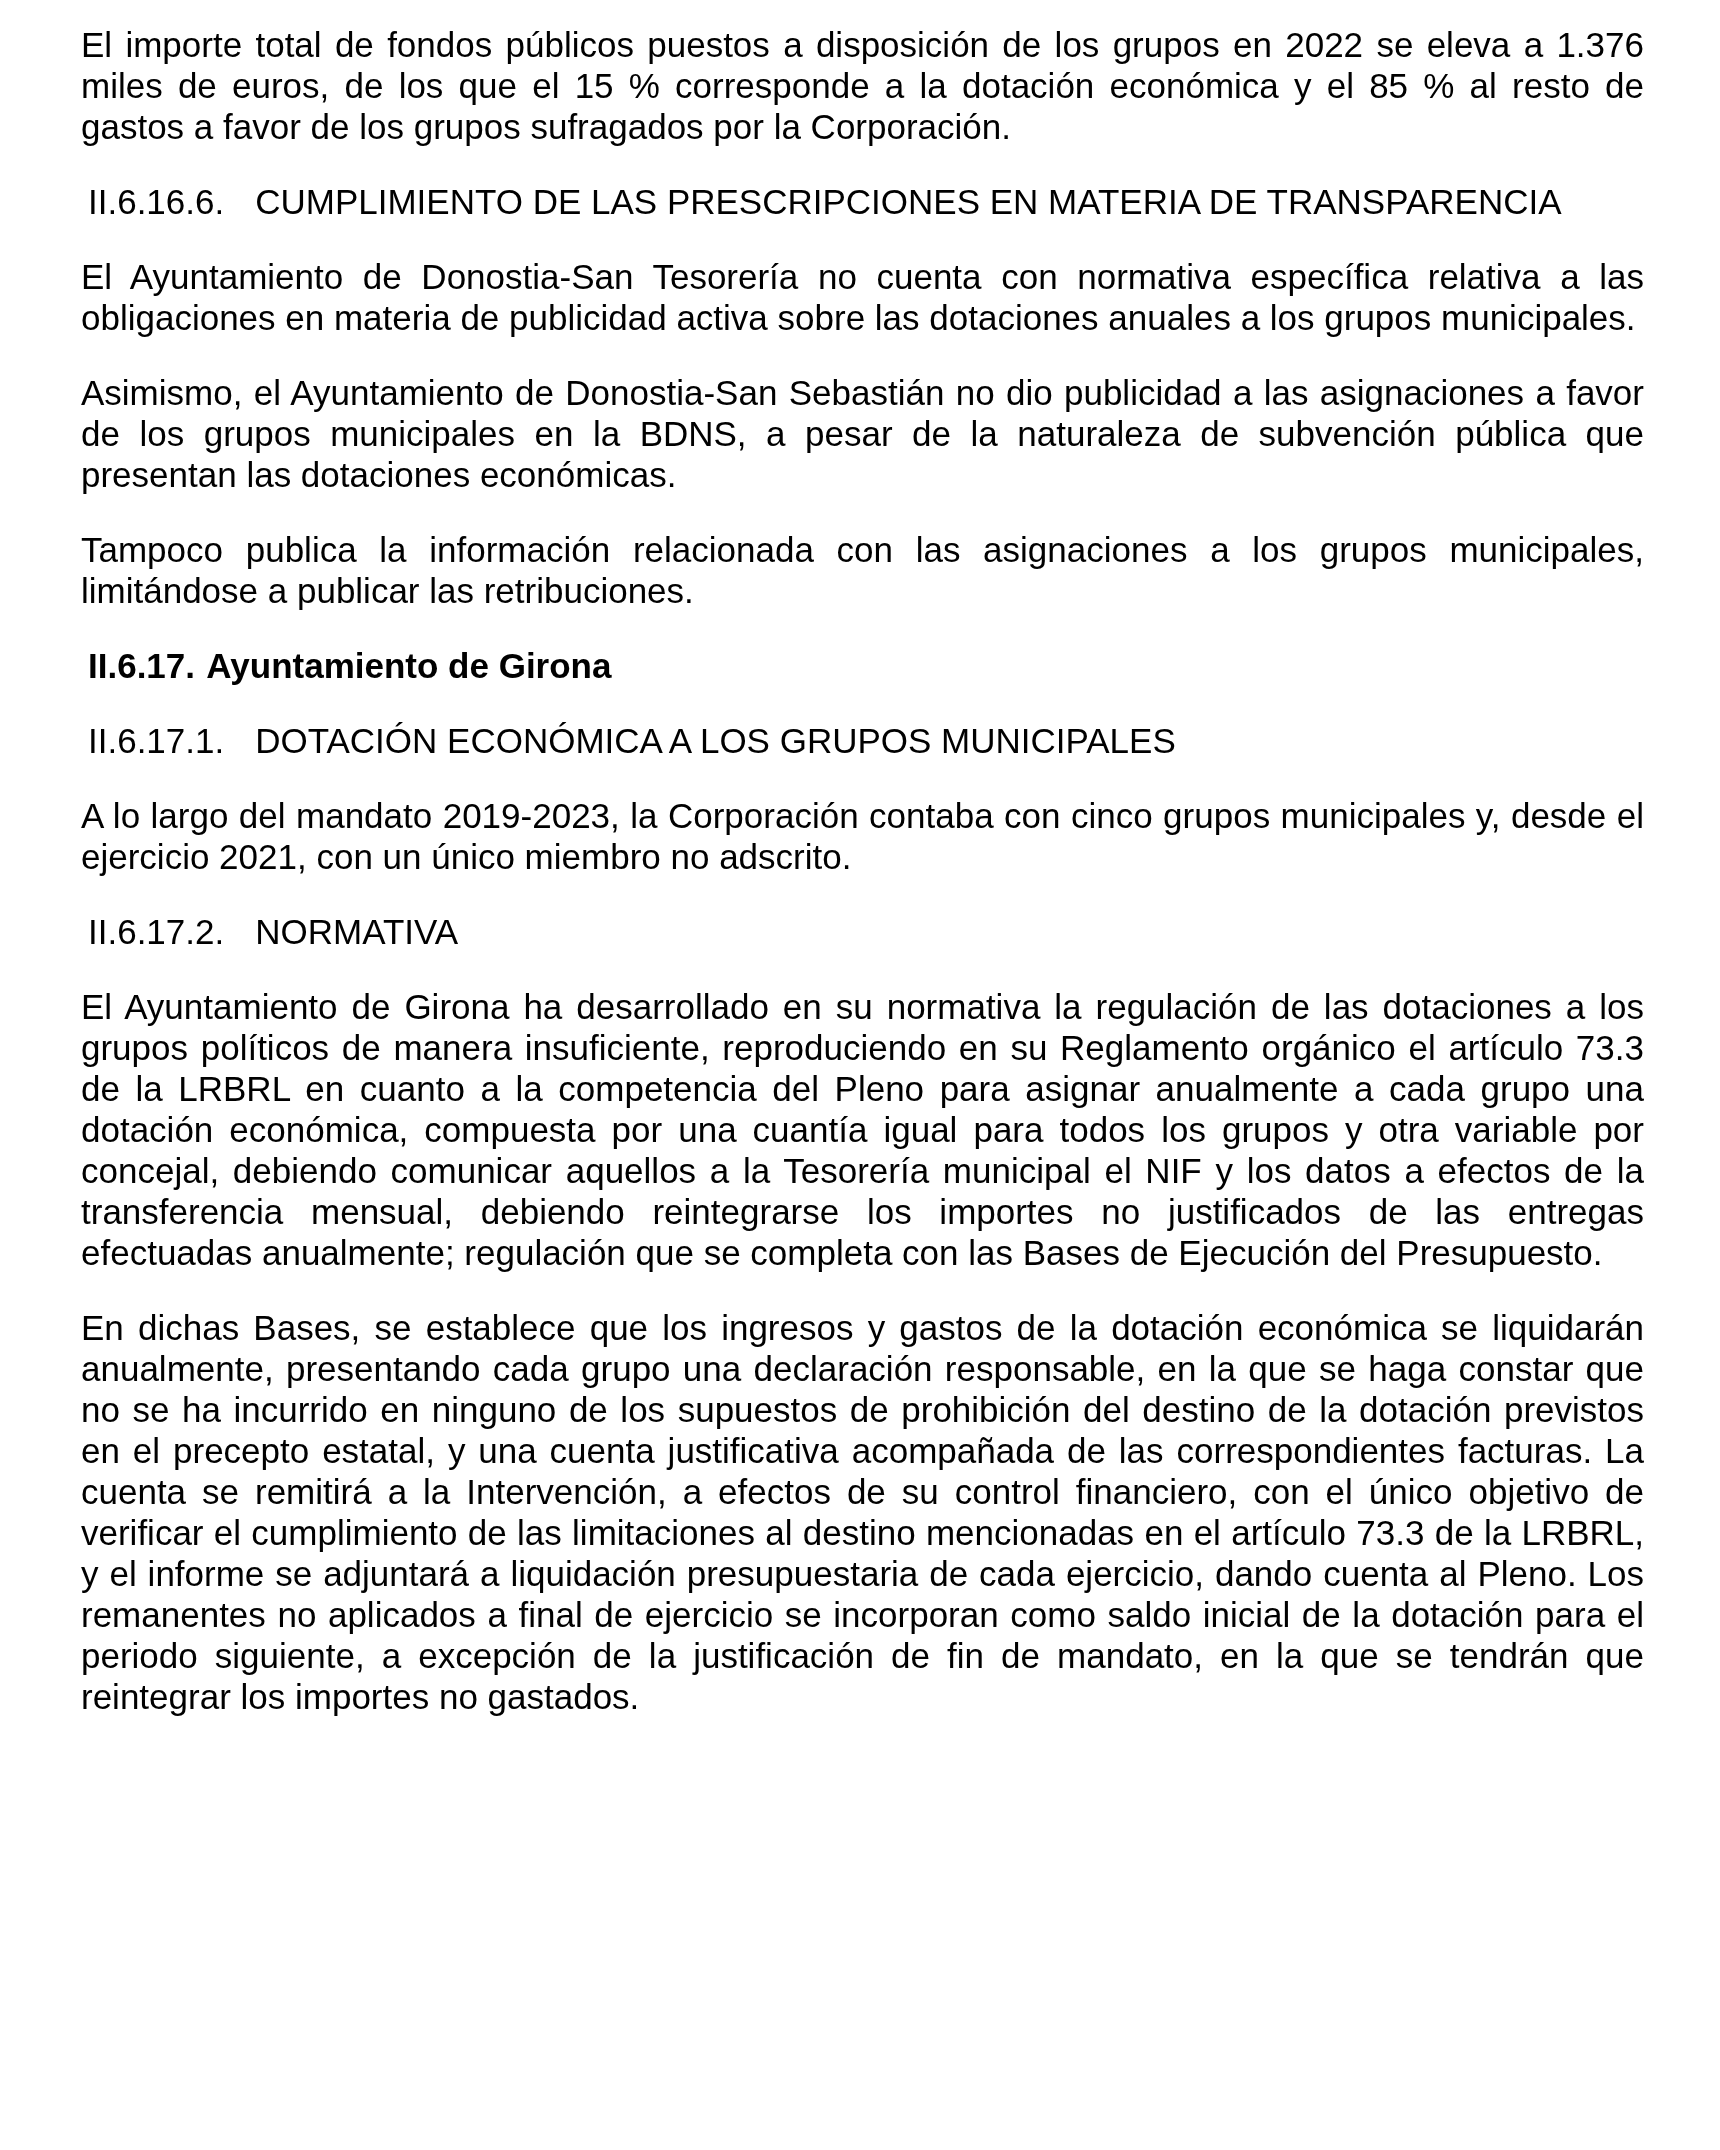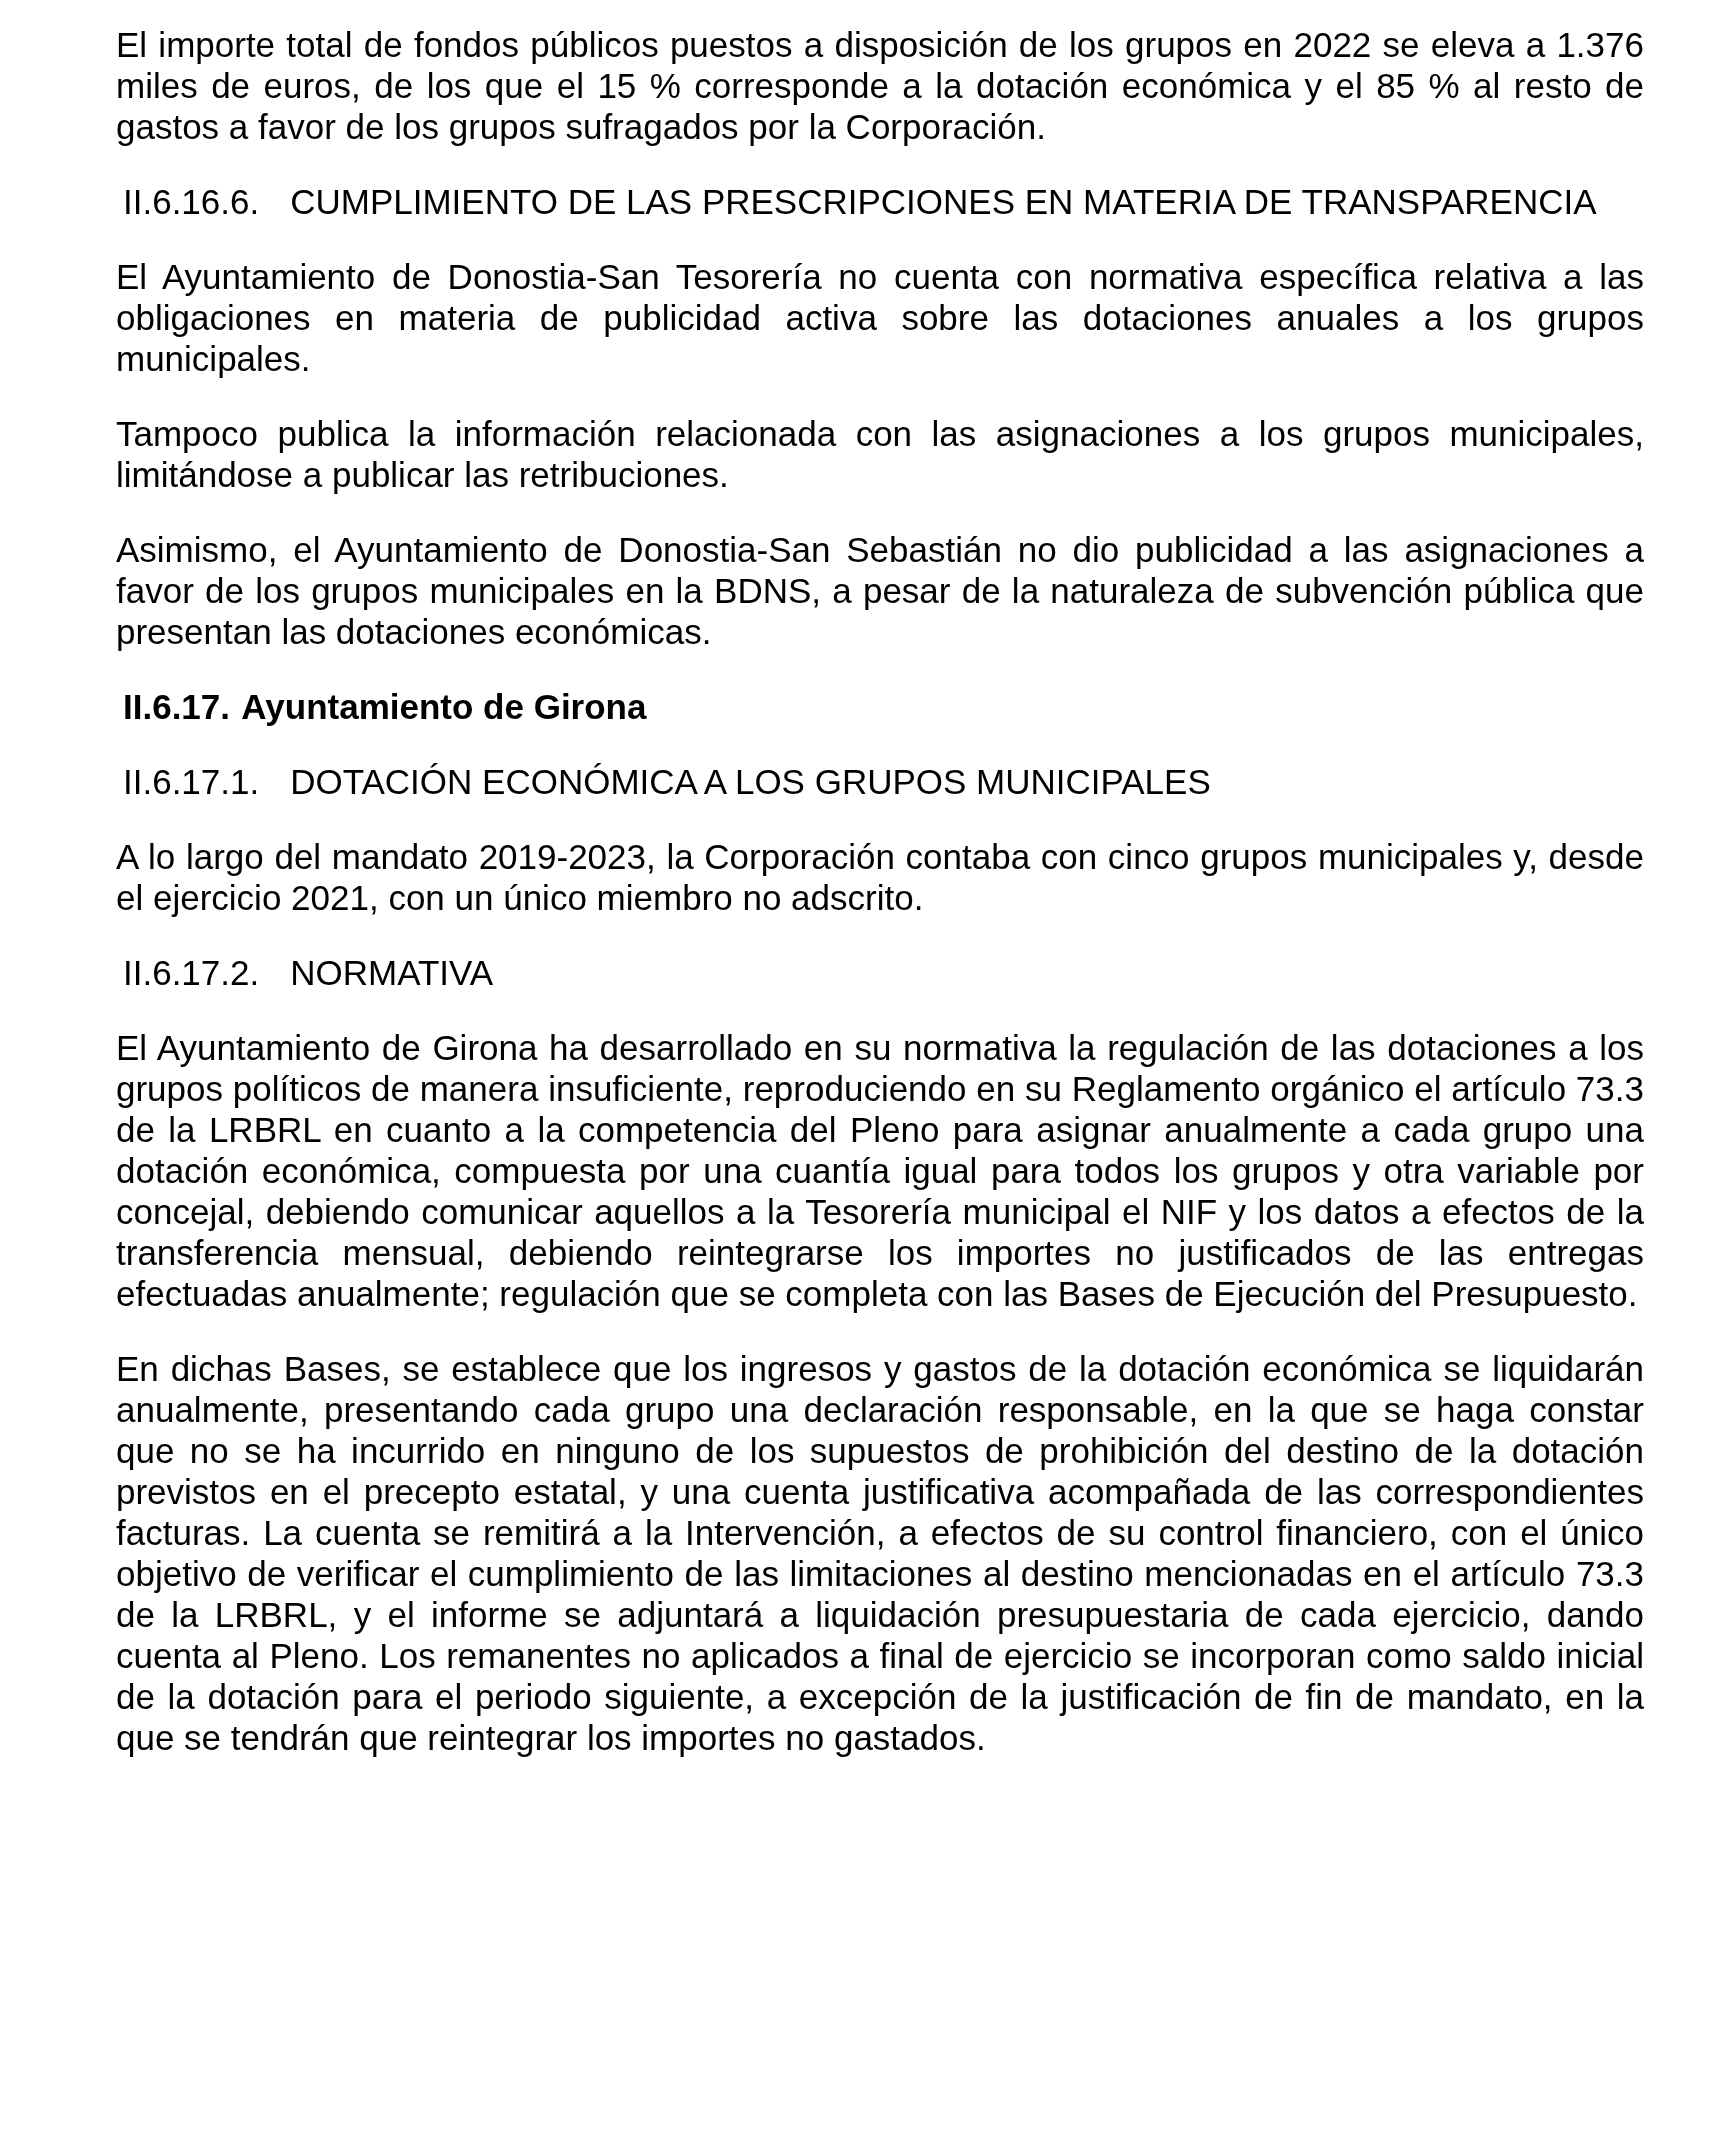--- a/index.html
+++ b/index.html
@@ -10,21 +10,21 @@
   .page {
     position: relative;
     width: 1721px;
     height: 2151px;
     box-sizing: border-box;
     background: #ffffff;
     color: #000000;
     font-family: "Liberation Sans", "DejaVu Sans", sans-serif;
     font-size: 35px;
     line-height: 41px;
-    padding: 24px 77px 0 116px;
+    padding: 24px 77px 0 81px;
     overflow: hidden;
   }
   .para {
     margin: 0 0 34px 0;
     text-align: justify;
   }
   .heading {
     margin: 0 0 34px 7px;
     text-align: left;
     white-space: nowrap;
@@ -49,23 +49,23 @@
 <div class="page">
 
   <p class="para">El importe total de fondos públicos puestos a disposición de los grupos en 2022 se eleva a 1.376 miles de euros, de los que el 15 % corresponde a la dotación económica y el 85 % al resto de gastos a favor de los grupos sufragados por la Corporación.</p>
 
   <div class="heading">
     <span class="h-num">II.6.16.6.</span><span class="h-title">CUMPLIMIENTO DE LAS PRESCRIPCIONES EN MATERIA DE TRANSPARENCIA</span>
   </div>
 
   <p class="para">El Ayuntamiento de Donostia-San Tesorería no cuenta con normativa específica relativa a las obligaciones en materia de publicidad activa sobre las dotaciones anuales a los grupos municipales.</p>
 
+  <p class="para">Asimismo, el Ayuntamiento de Donostia-San Sebastián no dio publicidad a las asignaciones a favor de los grupos municipales en la BDNS, a pesar de la naturaleza de subvención pública que presentan las dotaciones económicas.</p>
+
   <p class="para">Tampoco publica la información relacionada con las asignaciones a los grupos municipales, limitándose a publicar las retribuciones.</p>
-
-  <p class="para">Asimismo, el Ayuntamiento de Donostia-San Sebastián no dio publicidad a las asignaciones a favor de los grupos municipales en la BDNS, a pesar de la naturaleza de subvención pública que presentan las dotaciones económicas.</p>
 
   <div class="heading heading-bold">
     <span class="h-num">II.6.17.</span><span class="h-title">Ayuntamiento de Girona</span>
   </div>
 
   <div class="heading">
     <span class="h-num">II.6.17.1.</span><span class="h-title">DOTACIÓN ECONÓMICA A LOS GRUPOS MUNICIPALES</span>
   </div>
 
 

